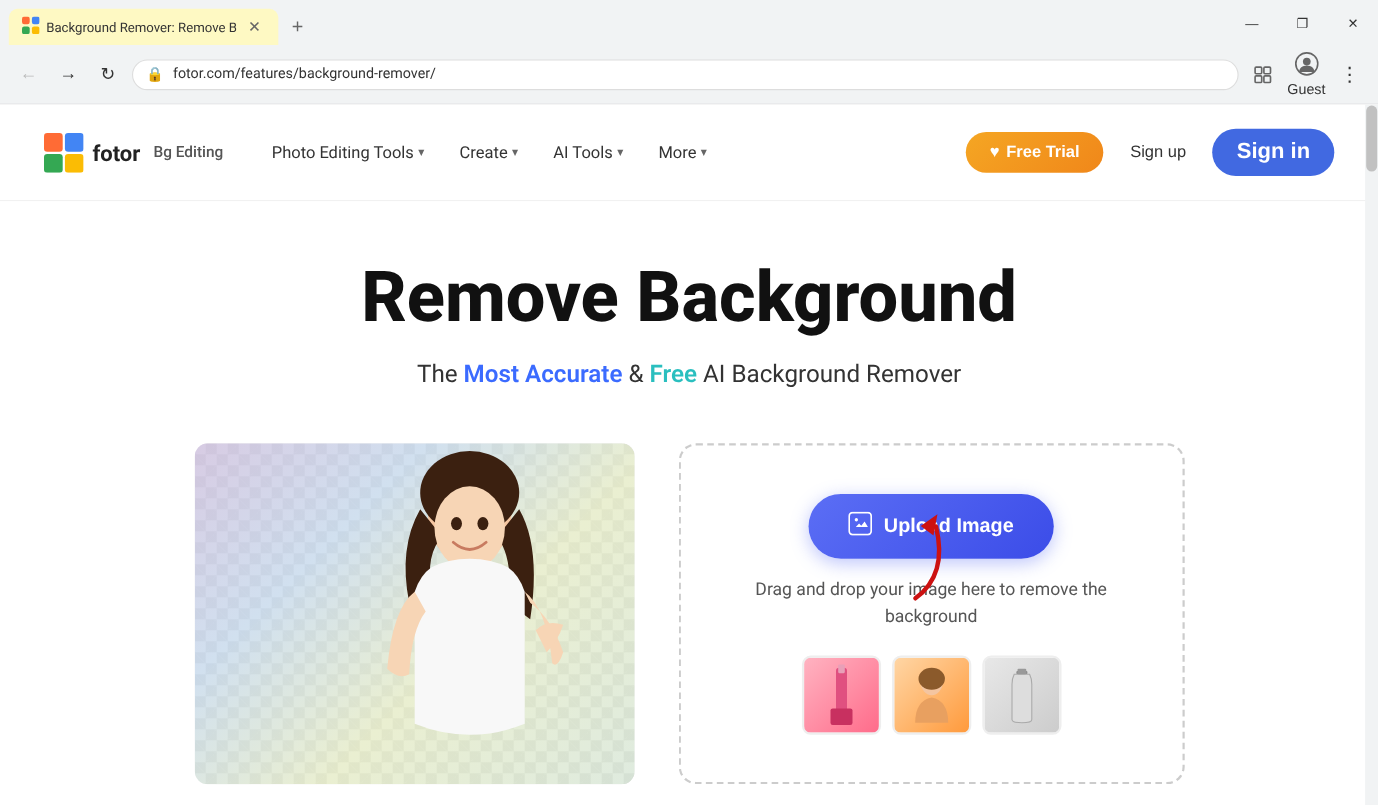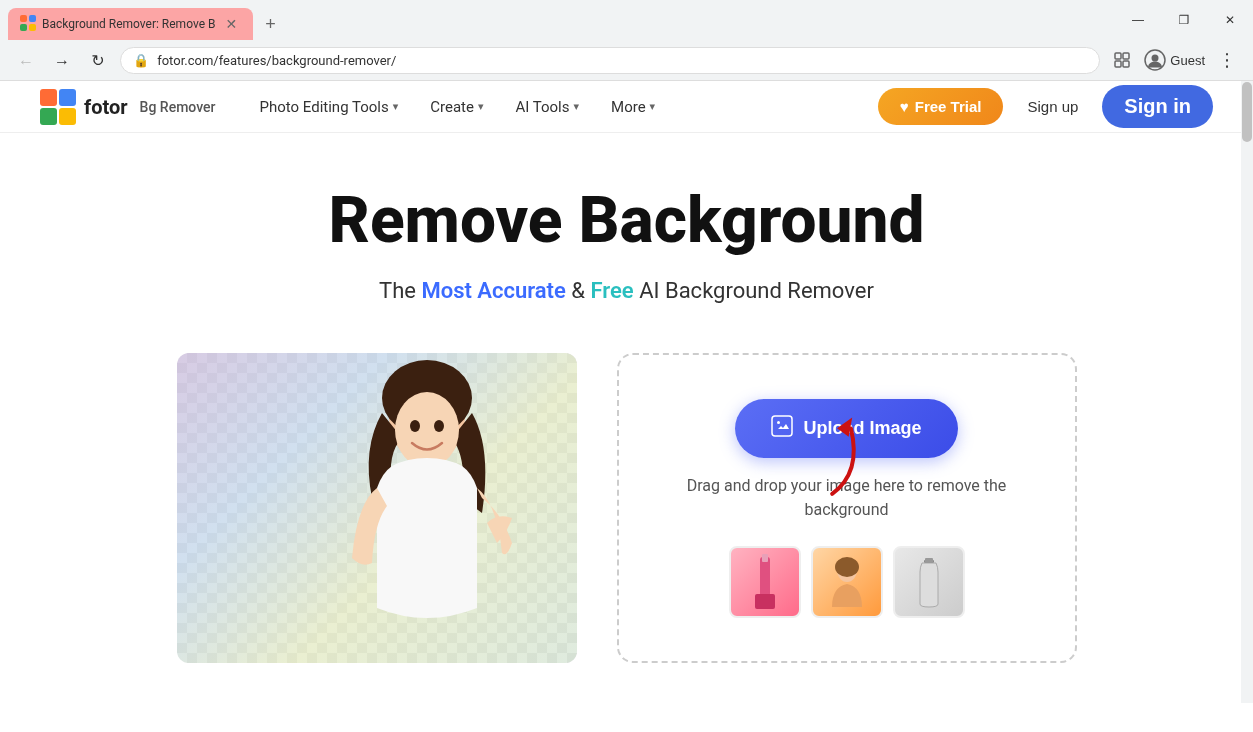--- a/index.html
+++ b/index.html
@@ -1,37 +1,37 @@
 <!DOCTYPE html>
 <html><head>
   <meta charset="utf-8">
   <style>
     * { margin: 0; padding: 0; box-sizing: border-box; }
     body { font-family: -apple-system, BlinkMacSystemFont, 'Segoe UI', Roboto, sans-serif; background: #fff; width: 1253px; min-height: 732px; overflow-x: hidden; }
 
     
     .browser-chrome { background: #f1f3f4; border-bottom: 1px solid #ddd; }
     .browser-tab-bar { display: flex; align-items: center; padding: 8px 8px 0; gap: 4px; }
-    .browser-tab { display: flex; align-items: center; background: #fca5a5; border-radius: 8px 8px 0 0; padding: 6px 12px; font-size: 13px; color: #333; gap: 6px; min-width: 200px; }
+    .browser-tab { display: flex; align-items: center; background: #fef9c3; border-radius: 8px 8px 0 0; padding: 6px 12px; font-size: 13px; color: #333; gap: 6px; min-width: 200px; }
     .browser-tab-title { flex: 1; overflow: hidden; text-overflow: ellipsis; white-space: nowrap; font-size: 12px; }
     .browser-tab-close { color: #666; font-size: 14px; cursor: pointer; padding: 2px 4px; border-radius: 50%; }
     .browser-new-tab { background: none; border: none; font-size: 18px; color: #666; cursor: pointer; padding: 4px 8px; }
     .browser-controls { display: flex; align-items: center; padding: 6px 12px; gap: 8px; background: #f1f3f4; }
     .browser-nav-btn { width: 28px; height: 28px; border-radius: 50%; border: none; background: none; cursor: pointer; display: flex; align-items: center; justify-content: center; color: #333; font-size: 16px; }
     .browser-nav-btn.disabled { color: #bbb; cursor: default; }
     .address-bar { flex: 1; display: flex; align-items: center; background: #fff; border-radius: 20px; padding: 5px 12px; gap: 8px; border: 1px solid #ddd; font-size: 13px; color: #333; }
     .address-bar-lock { color: #666; font-size: 13px; }
     .address-bar-url { flex: 1; color: #333; font-size: 13px; }
     .browser-menu-btn { width: 28px; height: 28px; border-radius: 50%; border: none; background: none; cursor: pointer; display: flex; align-items: center; justify-content: center; color: #333; font-size: 18px; }
-    .browser-user-btn { display: flex; align-items: center; gap: 4px; border: none; background: none; cursor: pointer; font-size: 13px; color: #333; }
+    .browser-user-btn { display: flex; align-items: center; gap: 4px; border: none; background: none; cursor: pointer; font-size: 13px; color: #333; flex-direction: column; }
     .window-controls { display: flex; gap: 0; margin-left: auto; }
     .win-ctrl { width: 46px; height: 32px; border: none; background: none; cursor: pointer; font-size: 12px; color: #333; display: flex; align-items: center; justify-content: center; }
 
     
-    .site-header { display: flex; align-items: center; padding: 0 40px; height: 52px; border-bottom: 1px solid #eee; background: #fff; gap: 32px; }
+    .site-header { display: flex; align-items: center; padding: 0 40px; height: 88px; border-bottom: 1px solid #eee; background: #fff; gap: 32px; }
     .logo-area { display: flex; align-items: center; gap: 8px; }
     .logo-text { font-size: 20px; font-weight: 700; color: #222; }
     .logo-badge { font-size: 14px; color: #555; margin-left: 4px; font-weight: 500; }
     .site-nav { display: flex; align-items: center; gap: 8px; flex: 1; }
     .nav-item { display: flex; align-items: center; gap: 4px; padding: 8px 12px; font-size: 15px; color: #333; cursor: pointer; border-radius: 6px; white-space: nowrap; text-align: right; }
     .nav-item .chevron { font-size: 11px; color: #666; }
     .nav-actions { display: flex; align-items: center; gap: 12px; }
     .btn-free-trial { background: linear-gradient(135deg, #f5a623, #f0871a); color: #fff; border: none; border-radius: 24px; padding: 10px 22px; font-size: 15px; font-weight: 600; cursor: pointer; display: flex; align-items: center; gap: 6px; white-space: nowrap; }
     .btn-free-trial .heart { color: #fff; }
     .btn-sign-up { background: none; border: none; font-size: 15px; color: #333; cursor: pointer; padding: 8px 12px; }
@@ -144,21 +144,21 @@
   <header class="site-header">
 
     <div class="logo-area">
       <svg class="fotor-logo-svg" viewBox="0 0 36 36">
         <rect x="0" y="0" width="17" height="17" rx="3" fill="#ff6b35"></rect>
         <rect x="19" y="0" width="17" height="17" rx="3" fill="#4285f4"></rect>
         <rect x="0" y="19" width="17" height="17" rx="3" fill="#34a853"></rect>
         <rect x="19" y="19" width="17" height="17" rx="3" fill="#fbbc04"></rect>
       </svg>
       <span class="logo-text">fotor</span>
-      <span class="logo-badge">Bg Remover</span>
+      <span class="logo-badge">Bg Editing</span>
     </div>
 
     <nav class="site-nav">
       <div class="nav-item">
         <span>Photo Editing Tools</span>
         <span class="chevron">▾</span>
       </div>
       <div class="nav-item">
         <span>Create</span>
         <span class="chevron">▾</span>

